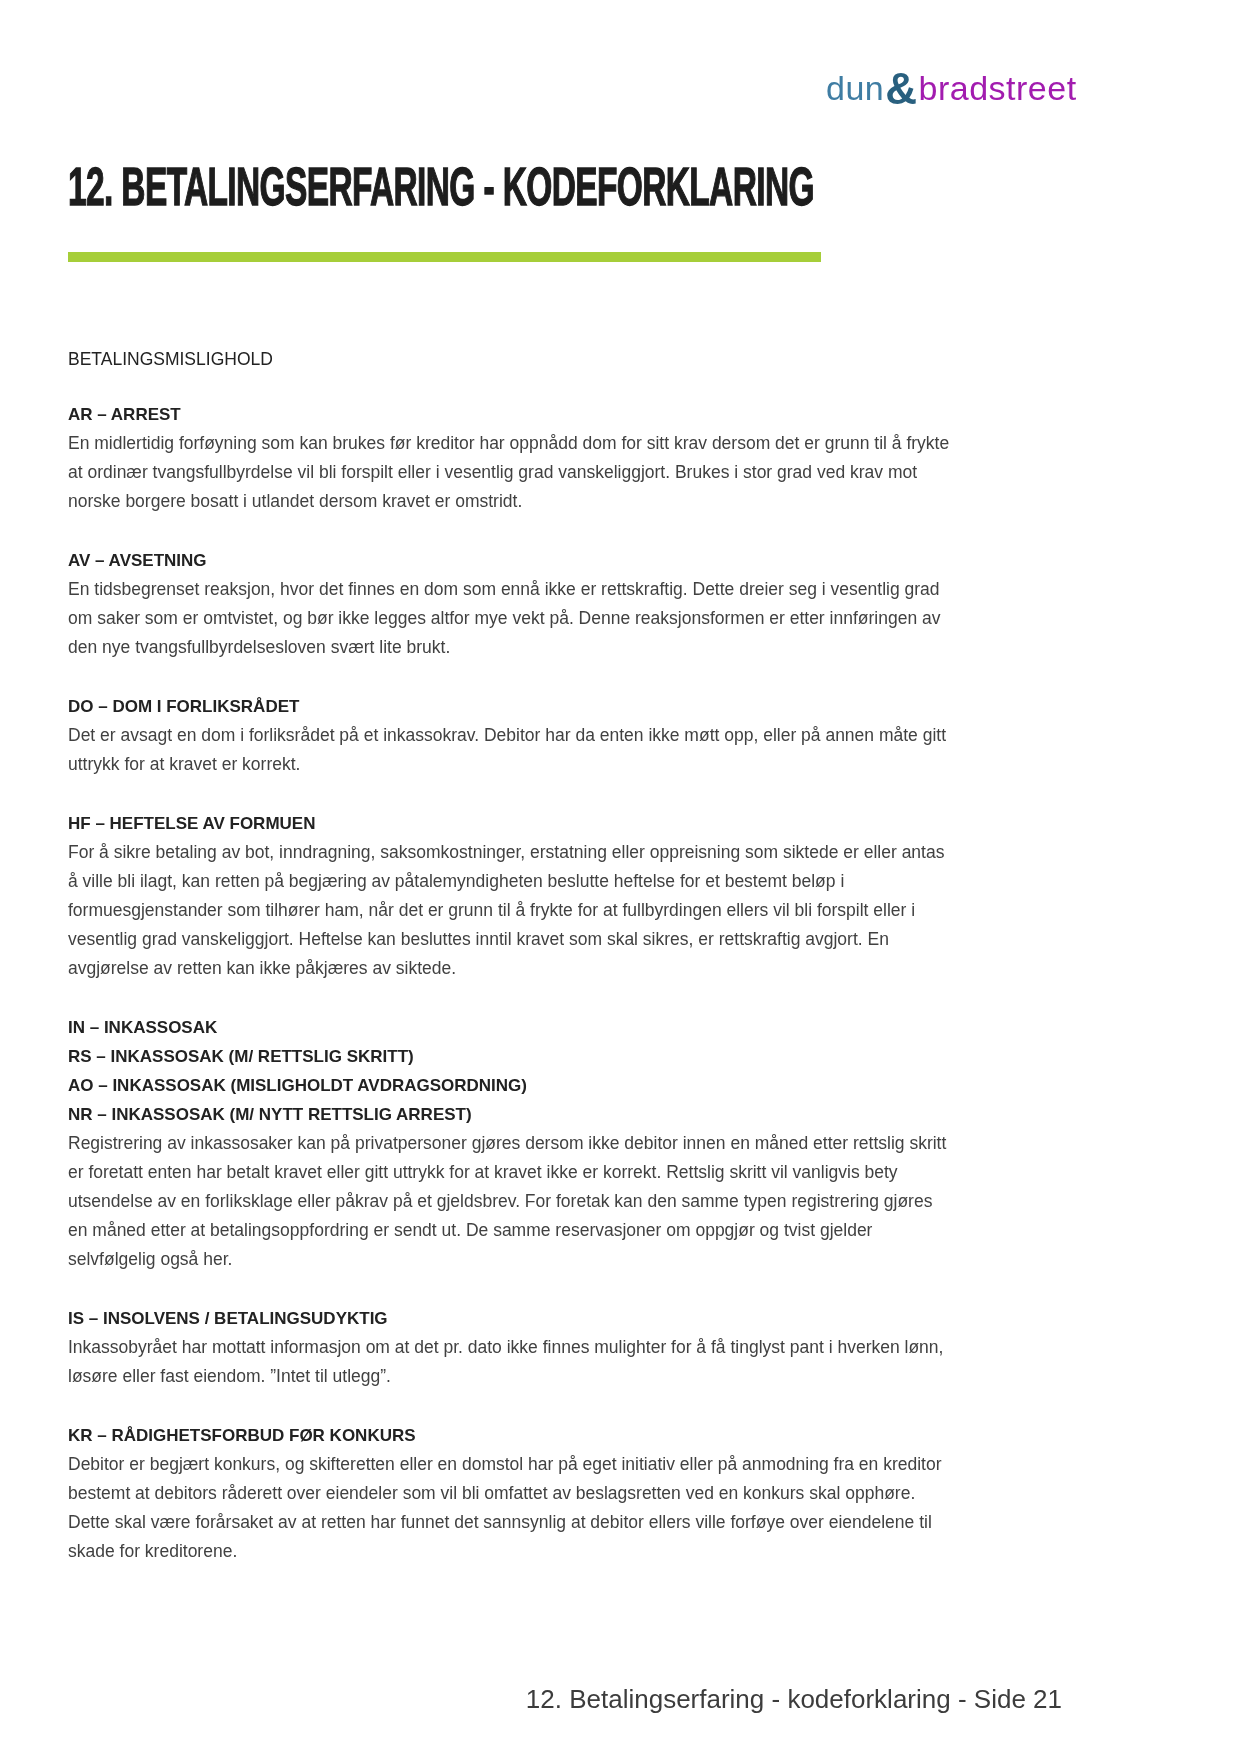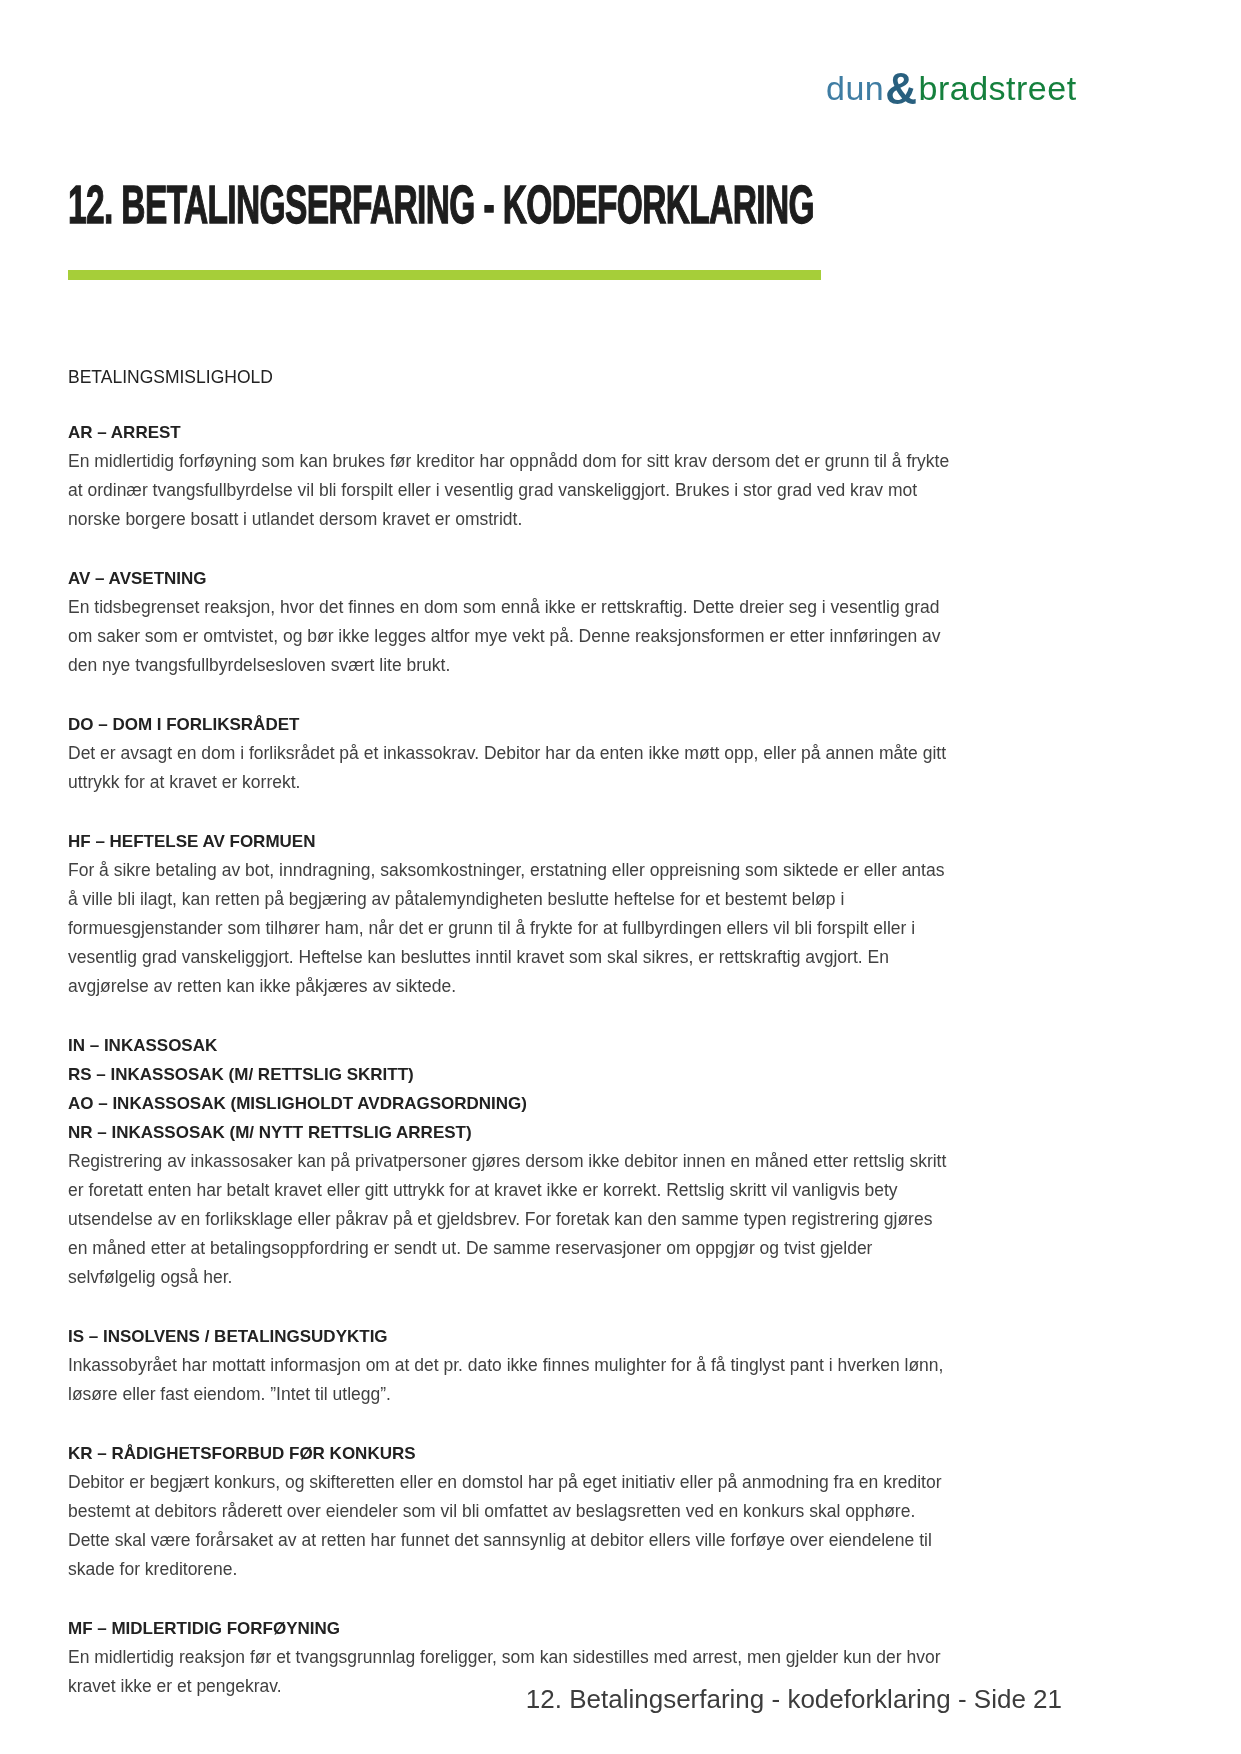--- a/index.html
+++ b/index.html
@@ -19,27 +19,27 @@
     top: 68px;
     left: 826px;
     font-size: 34px;
     font-weight: 400;
     letter-spacing: 0.5px;
     white-space: nowrap;
     line-height: 40px;
   }
   .logo .dun        { color: #3f7da3; }
   .logo .amp        { color: #29607f; font-size: 44px; font-weight: 600; margin: 0 1px; vertical-align: -4px; }
-  .logo .bradstreet { color: #15803d; }
+  .logo .bradstreet { color: #a21caf; }
 
   
   .content {
     position: absolute;
     left: 68px;
-    top: 174px;
+    top: 156px;
     width: 885px;
     color: #414141;
   }
 
   h1.doc-title {
     margin: 0;
     font-size: 54px;
     line-height: 60px;
     font-weight: 700;
     color: #1d1d1d;
@@ -139,22 +139,18 @@
     <section class="entry">
       <h3>IS – INSOLVENS / BETALINGSUDYKTIG</h3>
       <p>Inkassobyrået har mottatt informasjon om at det pr. dato ikke finnes mulighter for å få tinglyst pant i hverken lønn, løsøre eller fast eiendom. ”Intet til utlegg”.</p>
     </section>
 
     <section class="entry">
       <h3>KR – RÅDIGHETSFORBUD FØR KONKURS</h3>
       <p>Debitor er begjært konkurs, og skifteretten eller en domstol har på eget initiativ eller på anmodning fra en kreditor bestemt at debitors råderett over eiendeler som vil bli omfattet av beslagsretten ved en konkurs skal opphøre. Dette skal være forårsaket av at retten har funnet det sannsynlig at debitor ellers ville forføye over eiendelene til skade for kreditorene.</p>
     </section>
 
-    <section class="entry">
-      <h3>MF – MIDLERTIDIG FORFØYNING</h3>
-      <p>En midlertidig reaksjon før et tvangsgrunnlag foreligger, som kan sidestilles med arrest, men gjelder kun der hvor kravet ikke er et pengekrav.</p>
-    </section>
 
   </div>
 
   <div class="footer">12. Betalingserfaring - kodeforklaring - Side 21</div>
 
 </div>
 
 </body></html>

